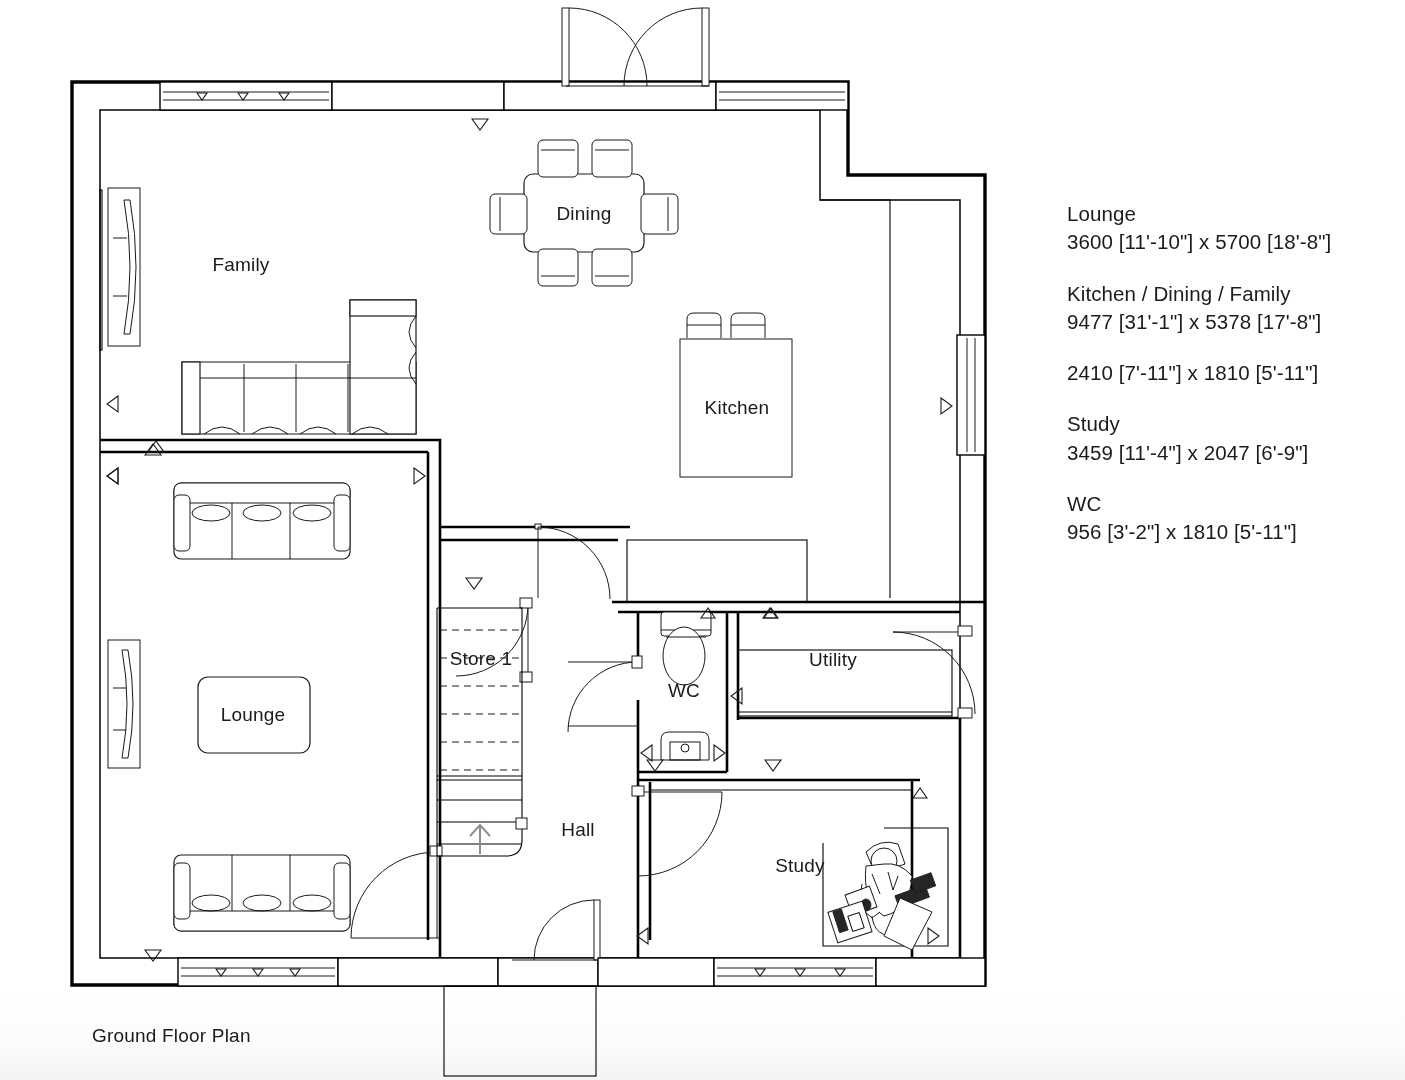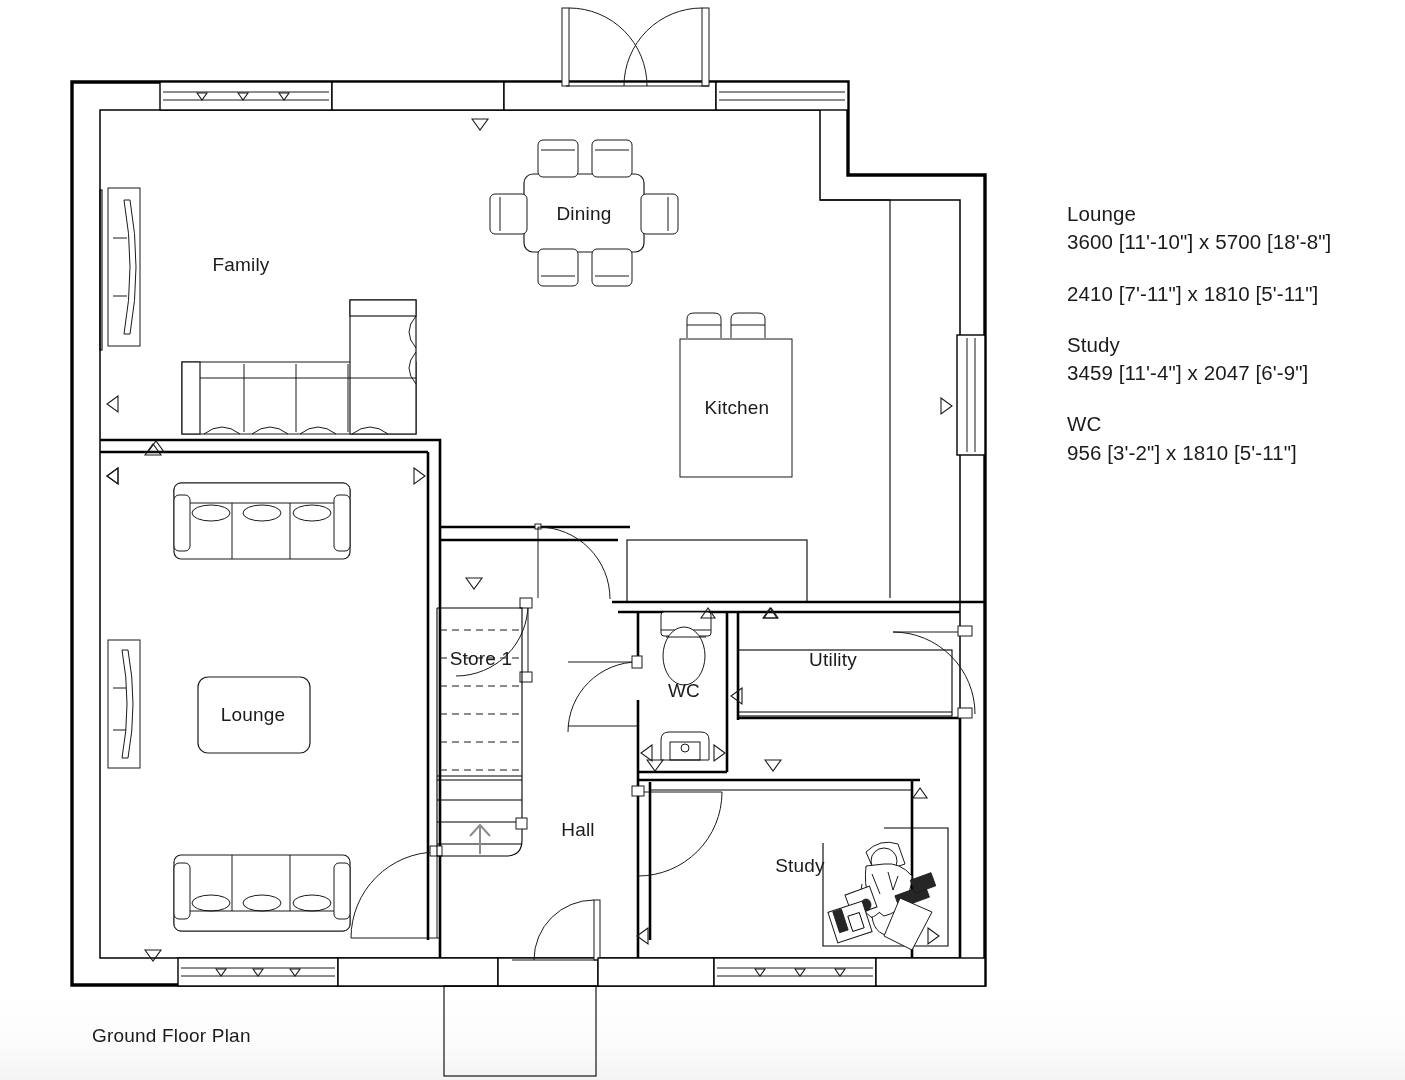--- a/index.html
+++ b/index.html
@@ -481,20 +481,24 @@
 
   </svg>
 
   <div class="schedule">
 
     <div class="sched-block">
       <div class="sched-name">Lounge</div>
       <div class="sched-dims">3600 [11'-10"] x 5700 [18'-8"]</div>
     </div>
 
+    <div class="sched-block">
+      <div class="sched-name">Kitchen / Dining / Family</div>
+      <div class="sched-dims">9477 [31'-1"] x 5378 [17'-8"]</div>
+    </div>
 
     <div class="sched-block">
       <div class="sched-dims">2410 [7'-11"] x 1810 [5'-11"]</div>
     </div>
 
     <div class="sched-block">
       <div class="sched-name">Study</div>
       <div class="sched-dims">3459 [11'-4"] x 2047 [6'-9"]</div>
     </div>
 

